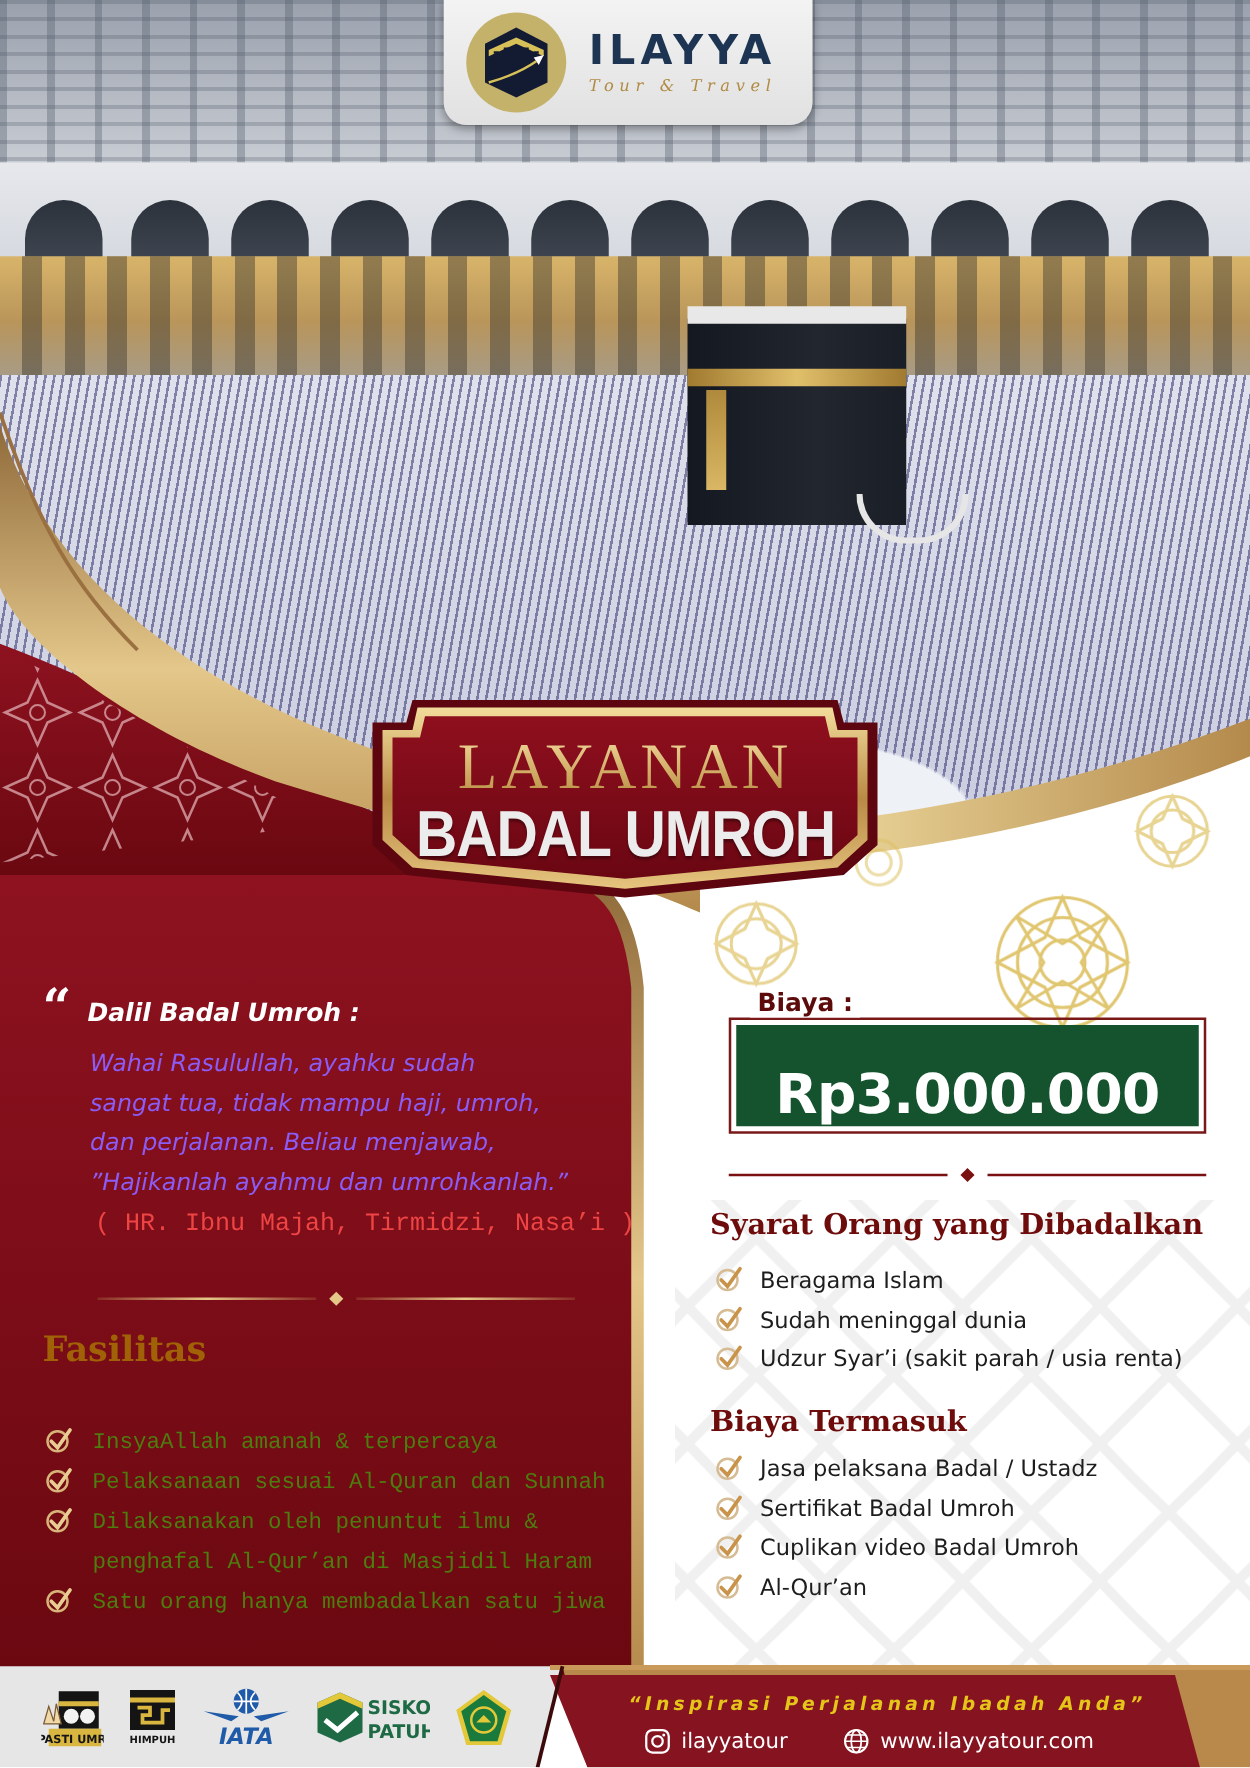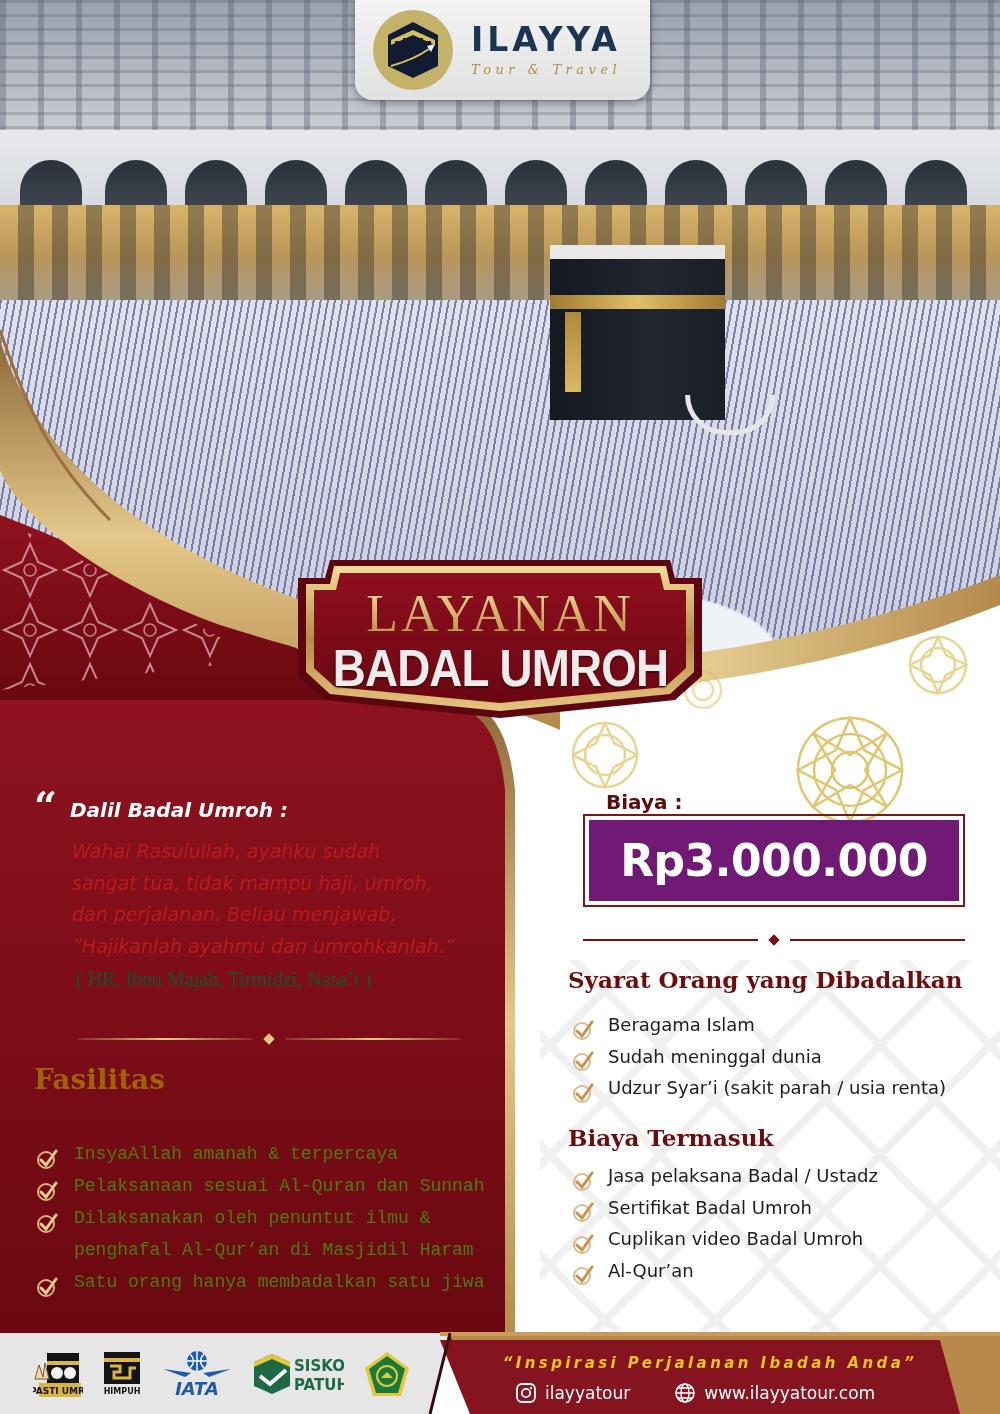--- a/index.html
+++ b/index.html
@@ -73,48 +73,48 @@
     line-height: 1; color: #ececec; transform: scaleX(.88); letter-spacing: -1px; margin-top: 2px;
     text-shadow: 0 2px 2px rgba(0,0,0,.35); }
 
   
   .quote-mark { position: absolute; left: 34px; top: 786px; font-family: "DejaVu Serif", serif;
     font-weight: bold; font-size: 40px; color: #fff; line-height: 1; }
   .dalil-title { position: absolute; left: 70px; top: 798px; font-family: "DejaVu Sans", sans-serif;
     font-weight: bold; font-style: italic; font-size: 20px; color: #fff; }
   .dalil-body { position: absolute; left: 72px; top: 836px; width: 400px;
     font-family: "DejaVu Sans", sans-serif; font-style: italic; font-size: 19px;
-    line-height: 31.5px; color: #b91c1c; }
-  .dalil-source { position: absolute; left: 76px; top: 968px; font-family: Liberation Serif, serif;
-    font-size: 20px; color: #14532d; text-align: center; }
+    line-height: 31.5px; color: #8b5cf6; }
+  .dalil-source { position: absolute; left: 76px; top: 968px; font-family: Liberation Mono, monospace;
+    font-size: 20px; color: #ef4444; text-align: center; }
 
   .divider { position: absolute; height: 10px; display: flex; align-items: center; }
   .divider .line { height: 2px; flex: 1; }
   .divider .diamond { width: 8px; height: 8px; transform: rotate(45deg); margin: 0 12px; }
   .divider-gold .line { background: linear-gradient(90deg, rgba(200,160,90,.2), #e5c888, rgba(200,160,90,.2)); }
   .divider-gold .diamond { background: #e5c888; }
   .divider-red .line { background: #7a1010; }
   .divider-red .diamond { background: #7a1010; }
 
   .fasilitas-title { position: absolute; left: 34px; top: 1063px; font-family: "DejaVu Serif", serif;
     font-weight: bold; font-size: 28px; color: #a16207; }
   .list { position: absolute; list-style: none; }
-  .list li { display: flex; align-items: flex-end; }
+  .list li { display: flex; align-items: flex-start; }
   .check { width: 22px; height: 22px; flex-shrink: 0; margin-top: 3px; }
   .list-left { left: 36px; top: 1138px; width: 470px; }
   .list-left li { font-family: Liberation Mono, monospace; font-size: 18px; line-height: 32px; color: #4d7c0f; }
   .list-left li .txt { margin-left: 16px; }
 
   
   .biaya-label { position: absolute; left: 600px; top: 790px; padding: 0 6px; background: #fff;
     font-family: "DejaVu Sans", sans-serif; font-weight: bold; font-size: 20px; color: #5c0a0a; z-index: 2; }
   .price-frame { position: absolute; left: 583px; top: 814px; width: 382px; height: 93px;
     border: 2px solid #7a1818; padding: 4px; }
-  .price-box { width: 100%; height: 100%; background: #701a75;
-    display: flex; align-items: center; justify-content: center; }
+  .price-box { width: 100%; height: 100%; background: #14532d;
+    display: flex; align-items: flex-end; justify-content: center; }
   .price { font-family: "DejaVu Sans", sans-serif; font-weight: bold; font-size: 44px; color: #fff;
     letter-spacing: -0.5px; }
 
   .section-title-red { position: absolute; font-family: "DejaVu Serif", serif; font-weight: bold;
     font-size: 23px; color: #6e0c0c; }
   .list-right li { font-family: "DejaVu Sans", sans-serif; font-size: 18px; line-height: 31.5px; color: #1d1d1d; }
   .list-right li .txt { margin-left: 14px; }
 
   
   .footer-logos { position: absolute; left: 0; top: 1333px; width: 440px; height: 81px;

